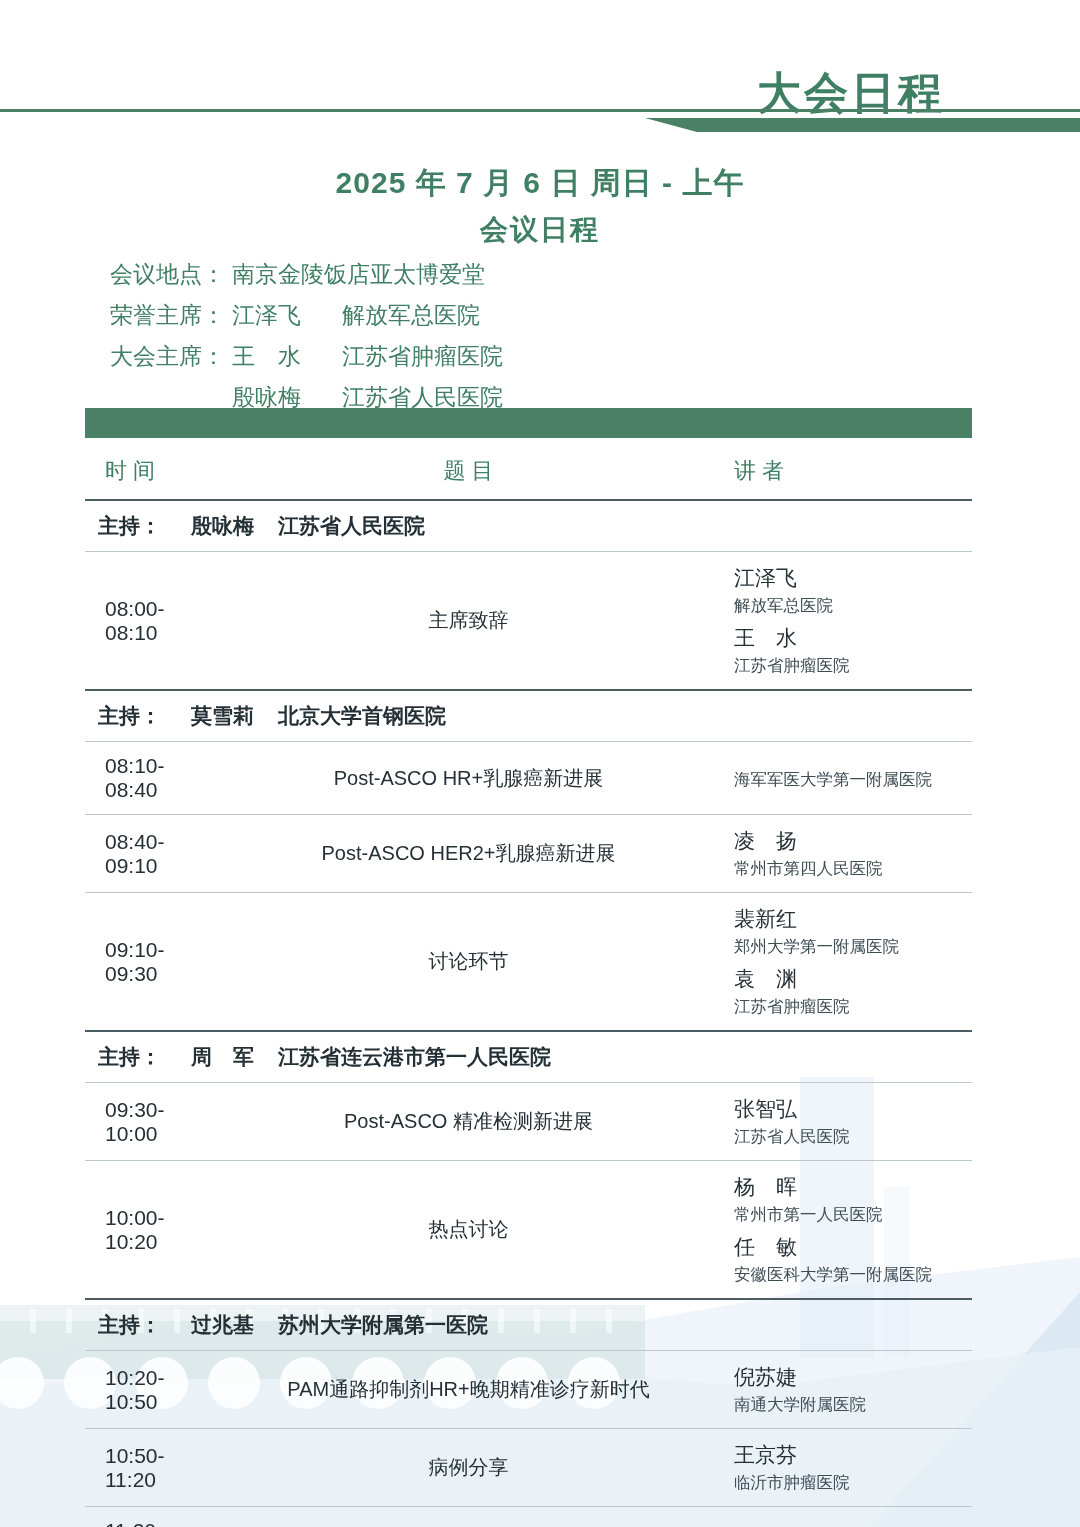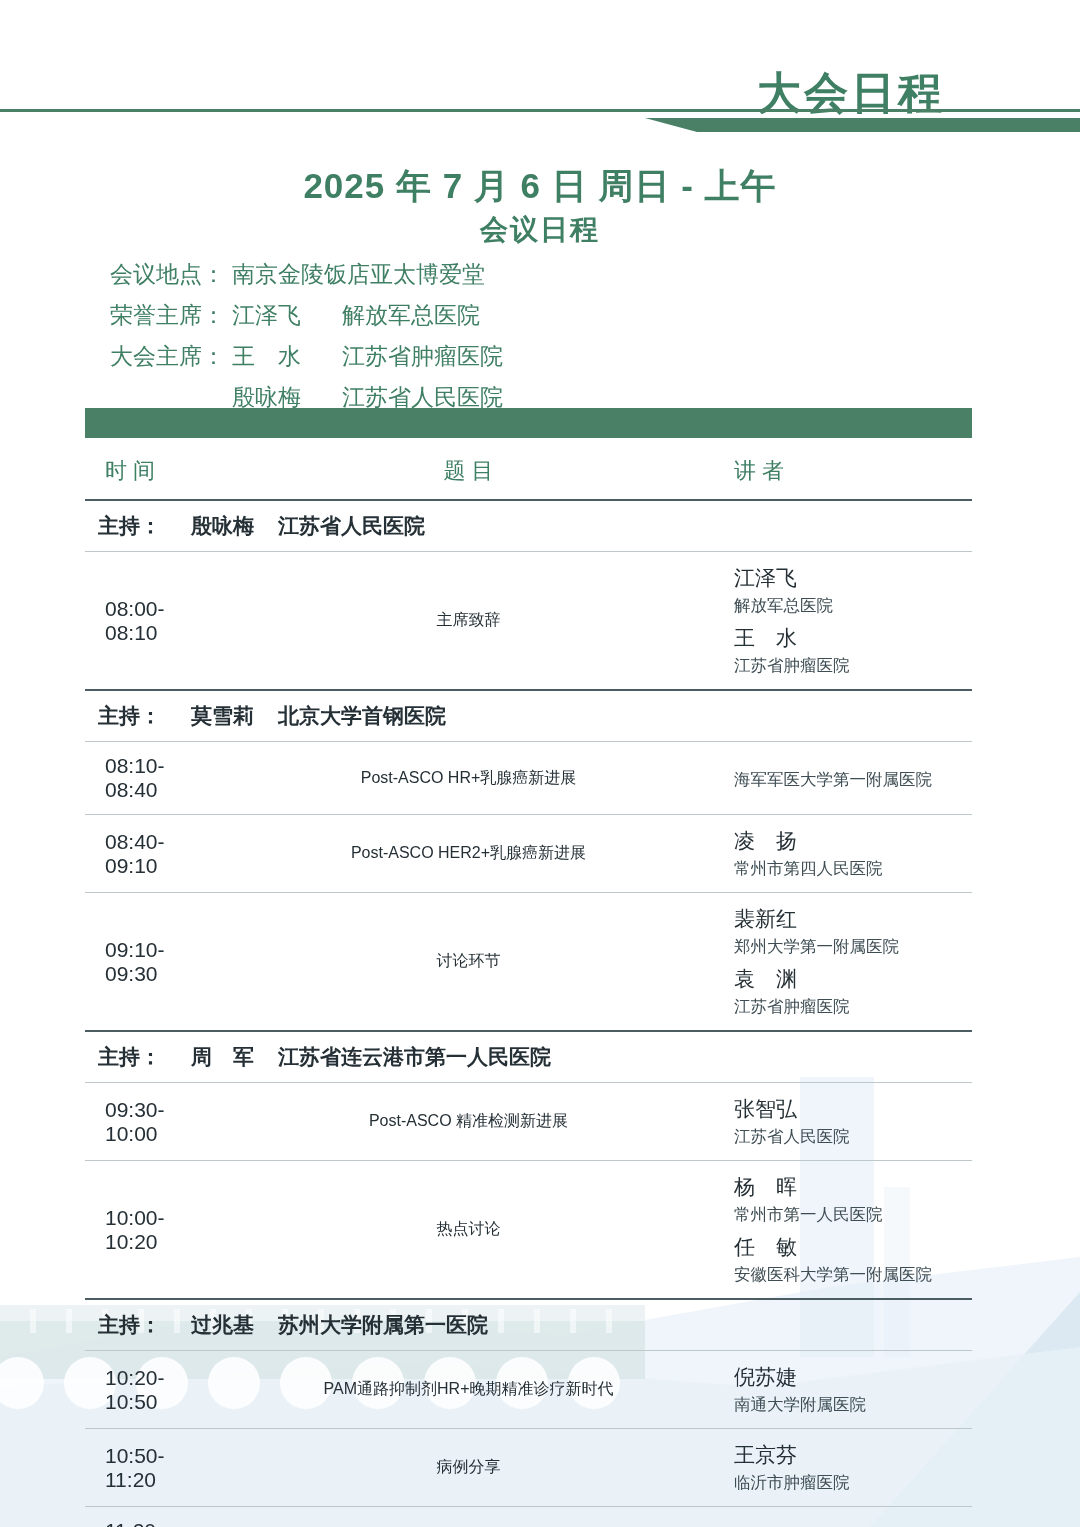--- a/index.html
+++ b/index.html
@@ -33,21 +33,21 @@
     background:var(--bar-green);
   }
   .top-thick-bar{
     position:absolute;top:118px;left:645px;right:0;height:14px;
     background:var(--bar-green);
     clip-path:polygon(0 0,100% 0,100% 100%,52px 100%);
   }
   
   .doc-title{
     position:absolute;top:163px;left:0;width:100%;
-    text-align:center;font-size:35px;font-weight:bold;
+    text-align:center;font-size:30px;font-weight:bold;
     color:var(--accent-green);letter-spacing:1px;
   }
   .doc-subtitle{
     position:absolute;top:211px;left:0;width:100%;
     text-align:center;font-size:28px;font-weight:bold;
     color:var(--accent-green);letter-spacing:2px;
   }
   
   .info-block{
     position:absolute;top:254px;left:110px;z-index:2;
@@ -86,21 +86,21 @@
   }
   .mod-prefix{margin-right:30px;margin-top:21px;}
   .mod-name{margin-right:24px;white-space:nowrap;}
   .sched-row{
     display:flex;align-items:center;
     padding:12px 0;
     border-bottom:1px solid var(--line-light);
   }
   .section .sched-row:last-child{border-bottom:none;}
   .sched-row .col-time{font-size:21px;color:var(--text-dark);}
-  .sched-row .col-topic{font-size:16px;color:var(--text-dark);}
+  .sched-row .col-topic{font-size:20px;color:var(--text-dark);}
   .speaker + .speaker{margin-top:7px;}
   .speaker-name{font-size:21px;color:var(--text-dark);white-space:nowrap;}
   .speaker-org{font-size:16.5px;color:var(--text-org);margin-top:3px;white-space:nowrap;}
   
   .watermark{
     position:absolute;left:0;bottom:0;width:1080px;height:470px;
     z-index:0;pointer-events:none;
   }
 </style>
 </head>

